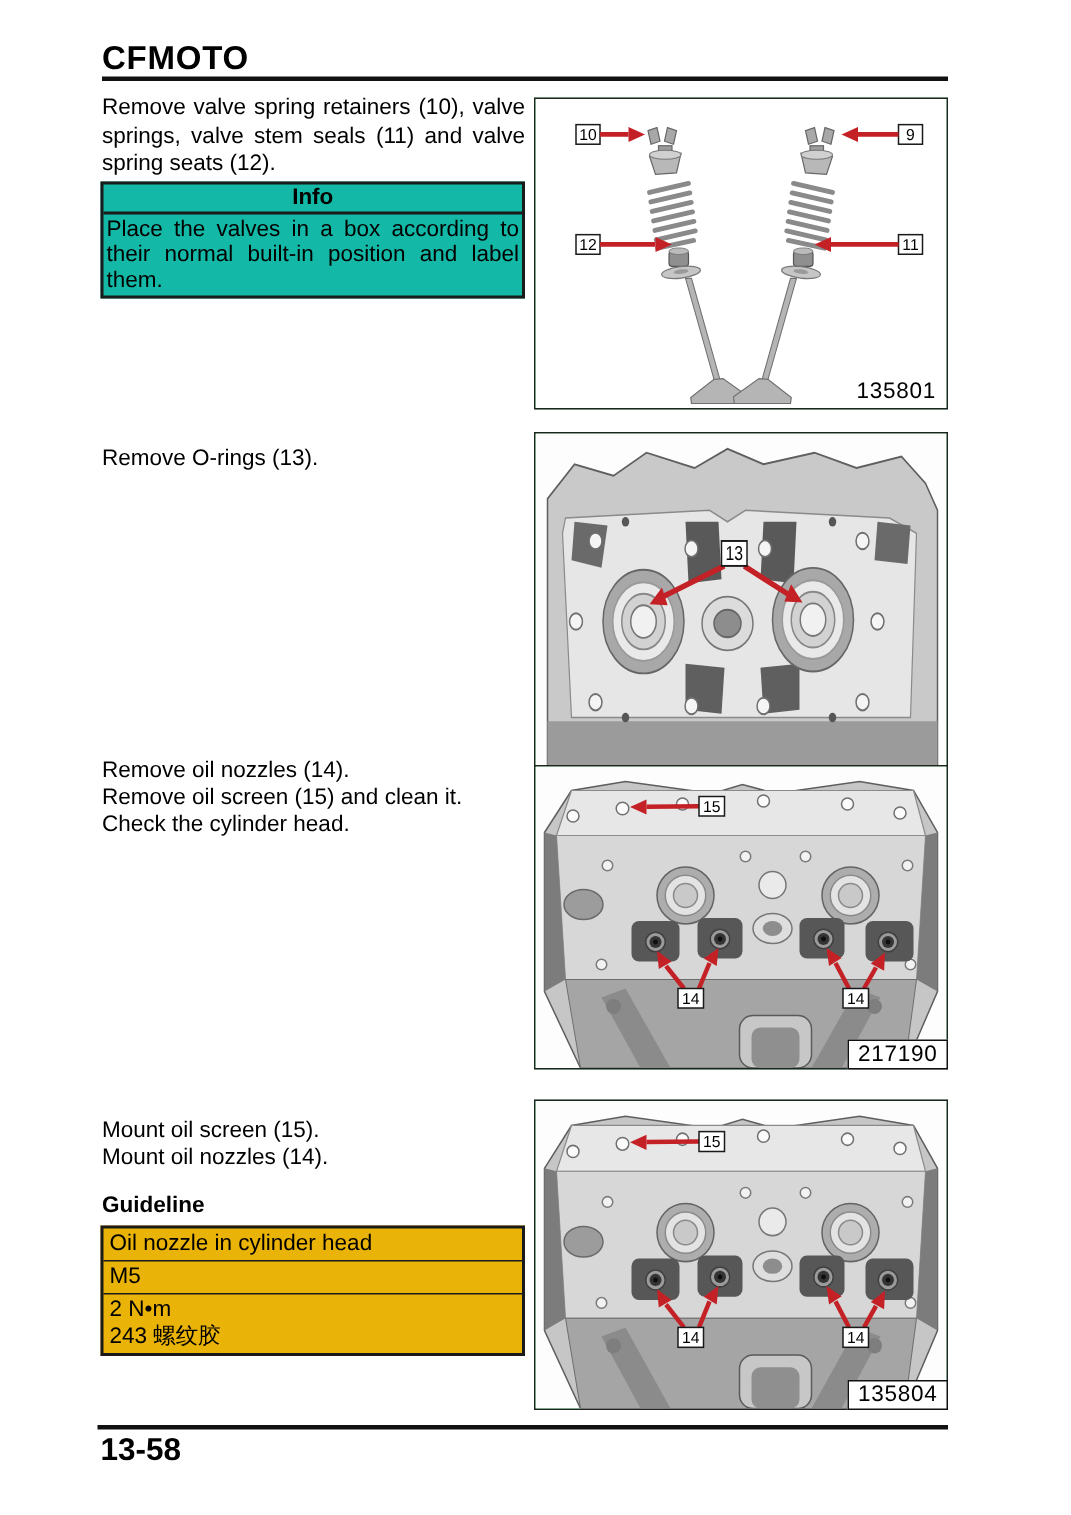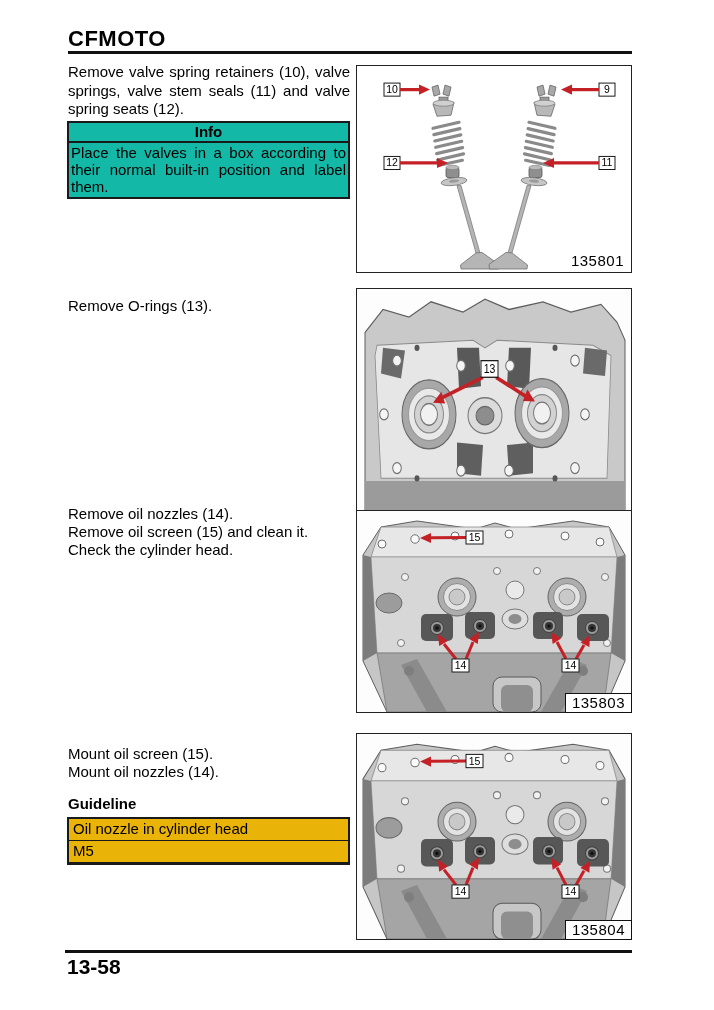--- a/index.html
+++ b/index.html
@@ -114,20 +114,24 @@
 <div class="line-block" style="top:745px">
   <div>Mount oil screen (15).</div>
   <div>Mount oil nozzles (14).</div>
 </div>
 
 <p class="guideline-title">Guideline</p>
 
 <div class="spec-table">
   <div class="spec-row bordered">Oil nozzle in cylinder head</div>
   <div class="spec-row bordered">M5</div>
+  <div class="spec-row">
+    <div>2 N•m</div>
+    <div>243 螺纹胶</div>
+  </div>
 </div>
 
 <figure class="fig" style="top:65px;height:208px">
   <svg viewBox="0 0 274 205" preserveAspectRatio="none">
     <defs>
       <g id="valveAsm">
         <path d="M75,21 l6,-2 l2,9 l-6,2 Z" fill="#a8a8a8" stroke="#666" stroke-width="0.8"></path>
         <path d="M88,19 l6,2 l-2,9 l-6,-2 Z" fill="#a8a8a8" stroke="#666" stroke-width="0.8"></path>
         <rect x="82" y="31" width="9" height="6" fill="#9c9c9c" stroke="#666" stroke-width="0.8"></rect>
         <path d="M76,38 L97,36 L94,49 L80,50 Z" fill="#b8b8b8" stroke="#666" stroke-width="0.8"></path>
@@ -260,21 +264,21 @@
     </g>
     <g>
       <line x1="209" y1="148" x2="200" y2="131" stroke="var(--arrow)" stroke-width="3"></line>
       <polygon points="194,121 204.1,127.6 195.7,133" fill="var(--arrow)"></polygon>
       <line x1="219" y1="148" x2="227" y2="134" stroke="var(--arrow)" stroke-width="3"></line>
       <polygon points="233,124 232.4,136.1 223.5,131.4" fill="var(--arrow)"></polygon>
       <rect x="205" y="148" width="17" height="13" fill="#fff" stroke="#1a1a1a"></rect>
       <text class="callout-text" x="213.5" y="158" text-anchor="middle">14</text>
     </g>
   </svg>
-  <div class="fig-num boxed">135803</div>
+  <div class="fig-num boxed">217190</div>
 </figure>
 
 <figure class="fig" style="top:733px;height:207px">
   <svg viewBox="0 0 274 201" preserveAspectRatio="none">
     <use href="#headAngled"></use>
     <g>
       <line x1="109" y1="26.5" x2="74" y2="26.8" stroke="var(--arrow)" stroke-width="3"></line>
       <polygon points="74,22 63,27 74,32" fill="var(--arrow)"></polygon>
       <rect x="109" y="20" width="17" height="13" fill="#fff" stroke="#1a1a1a"></rect>
       <text class="callout-text" x="117.5" y="30" text-anchor="middle">15</text>

